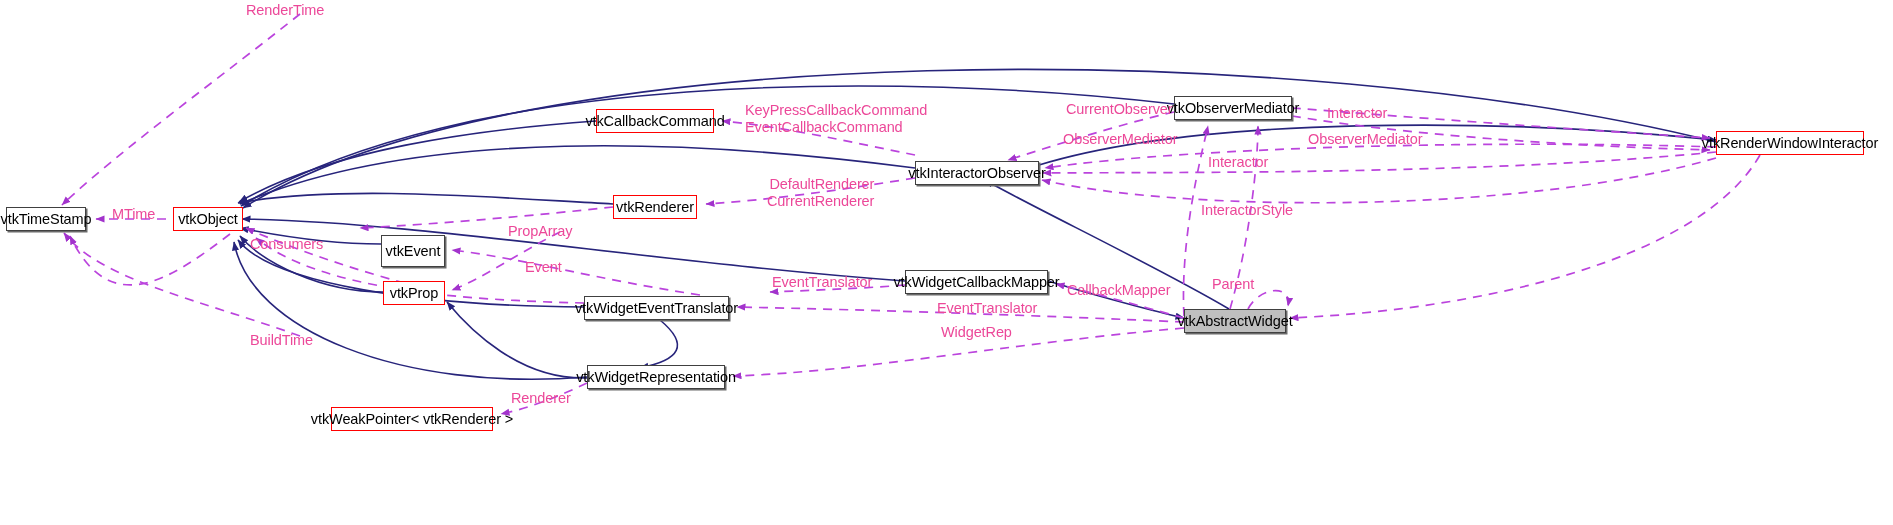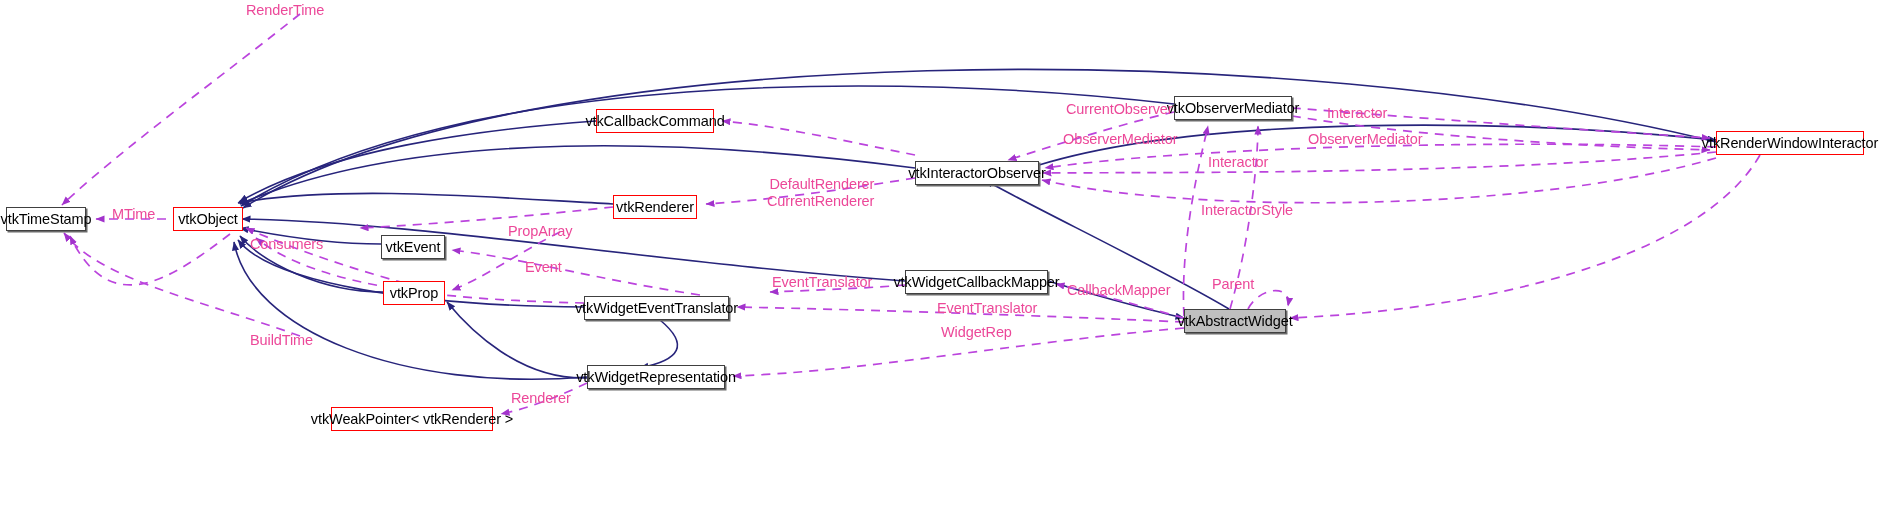--- a/index.html
+++ b/index.html
@@ -125,21 +125,21 @@
   </svg>
 
   <div class="node plain" style="left:6px;  top:207px; width:80px;  height:24px;">
     <span>vtkTimeStamp</span>
   </div>
 
   <div class="node red" style="left:166px; top:207px; width:70px;  height:24px;margin-left:7px;">
     <span>vtkObject</span>
   </div>
 
-  <div class="node plain" style="left:381px; top:235px; width:64px;  height:24px;">
+  <div class="node plain" style="left:381px; top:235px; width:64px;  height:32px;">
     <span>vtkEvent</span>
   </div>
 
   <div class="node red" style="left:383px; top:281px; width:62px;  height:24px;">
     <span>vtkProp</span>
   </div>
 
   <div class="node red" style="left:596px; top:109px; width:118px; height:24px;">
     <span>vtkCallbackCommand</span>
   </div>
@@ -180,20 +180,22 @@
     <span>vtkRenderWindowInteractor</span>
   </div>
 
   <div class="edge-label" style="left:246px; top:2px;">RenderTime</div>
   <div class="edge-label" style="left:112px; top:206px;">MTime</div>
   <div class="edge-label" style="left:250px; top:236px;">Consumers</div>
   <div class="edge-label" style="left:250px; top:332px;">BuildTime</div>
   <div class="edge-label" style="left:508px; top:223px;">PropArray</div>
   <div class="edge-label" style="left:525px; top:259px;">Event</div>
   <div class="edge-label" style="left:511px; top:390px;">Renderer</div>
+  <div class="edge-label" style="left:745px; top:102px;">KeyPressCallbackCommand
+EventCallbackCommand</div>
   <div class="edge-label" style="left:767px; top:176px;text-align:right;">DefaultRenderer
 CurrentRenderer</div>
   <div class="edge-label" style="left:772px; top:274px;">EventTranslator</div>
   <div class="edge-label" style="left:937px; top:300px;">EventTranslator</div>
   <div class="edge-label" style="left:941px; top:324px;">WidgetRep</div>
   <div class="edge-label" style="left:1066px; top:101px;">CurrentObserver</div>
   <div class="edge-label" style="left:1063px; top:131px;">ObserverMediator</div>
   <div class="edge-label" style="left:1208px; top:154px;">Interactor</div>
   <div class="edge-label" style="left:1201px; top:202px;">InteractorStyle</div>
   <div class="edge-label" style="left:1327px; top:105px;">Interactor</div>

